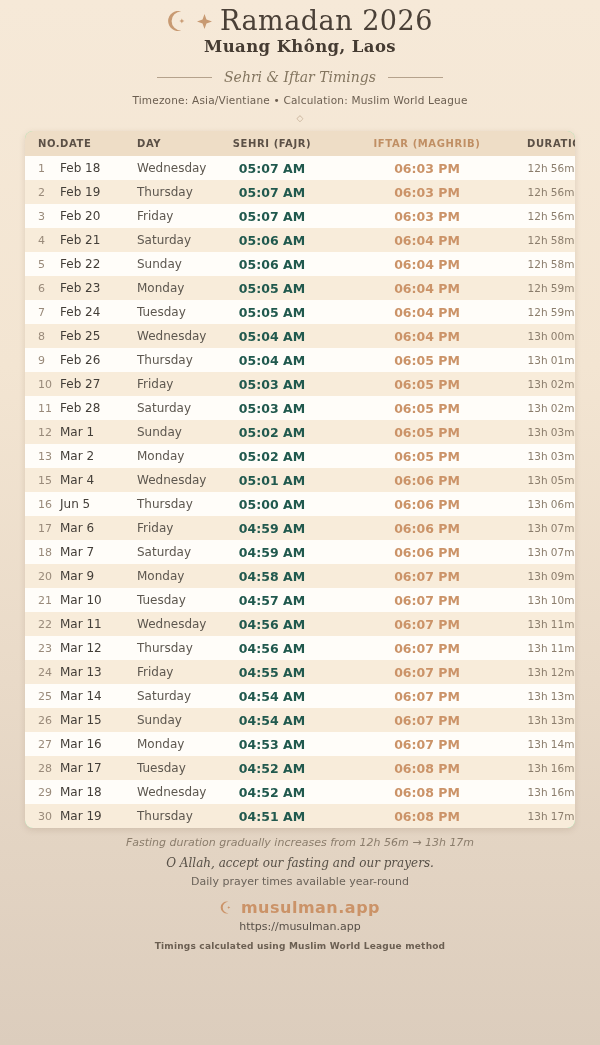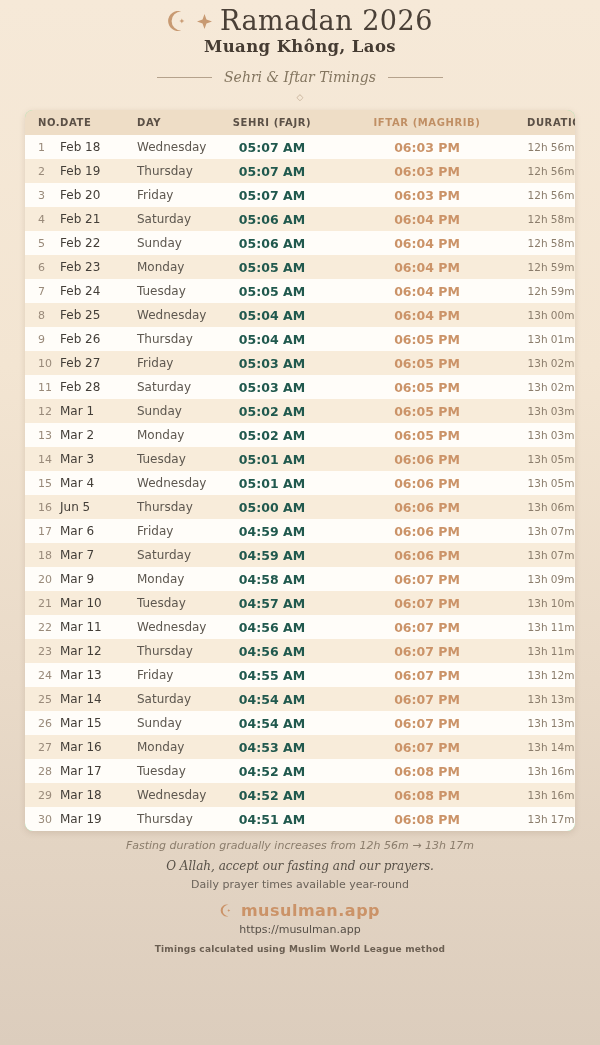--- a/index.html
+++ b/index.html
@@ -91,20 +91,21 @@
         <path d="M10 0 L12.6 7.4 L20 10 L12.6 12.6 L10 20 L7.4 12.6 L0 10 L7.4 7.4 Z" fill="#c89a72"></path>
       </svg>
       <span class="title">Ramadan 2026</span>
     </div>
     <div class="location">Muang Không, Laos</div>
     <div class="subtitle-row">
       <span class="subtitle-rule"></span>
       <span class="subtitle">Sehri &amp; Iftar Timings</span>
       <span class="subtitle-rule"></span>
     </div>
+    <div class="meta">Timezone: Asia/Vientiane • Calculation: Muslim World League</div>
     <div class="diamond">◇</div>
   </div>
 
   <div class="card">
     <table>
       <colgroup>
         <col class="c-no">
           <col class="c-date">
           <col class="c-day">
         <col class="c-sehri">
@@ -220,28 +221,20 @@
           </tr>
           <tr>
             <td class="col-no">13</td>
             <td class="col-date">Mar 2</td>
             <td class="col-day">Monday</td>
             <td class="col-sehri">05:02 AM</td>
             <td class="col-iftar">06:05 PM</td>
             <td class="col-dur">13h 03m</td>
           </tr>
           <tr>
-            <td class="col-no">14</td>
-            <td class="col-date">Mar 3</td>
-            <td class="col-day">Tuesday</td>
-            <td class="col-sehri">05:01 AM</td>
-            <td class="col-iftar">06:06 PM</td>
-            <td class="col-dur">13h 05m</td>
-          </tr>
-          <tr>
             <td class="col-no">15</td>
             <td class="col-date">Mar 4</td>
             <td class="col-day">Wednesday</td>
             <td class="col-sehri">05:01 AM</td>
             <td class="col-iftar">06:06 PM</td>
             <td class="col-dur">13h 05m</td>
           </tr>
           <tr>
             <td class="col-no">16</td>
             <td class="col-date">Jun 5</td>

